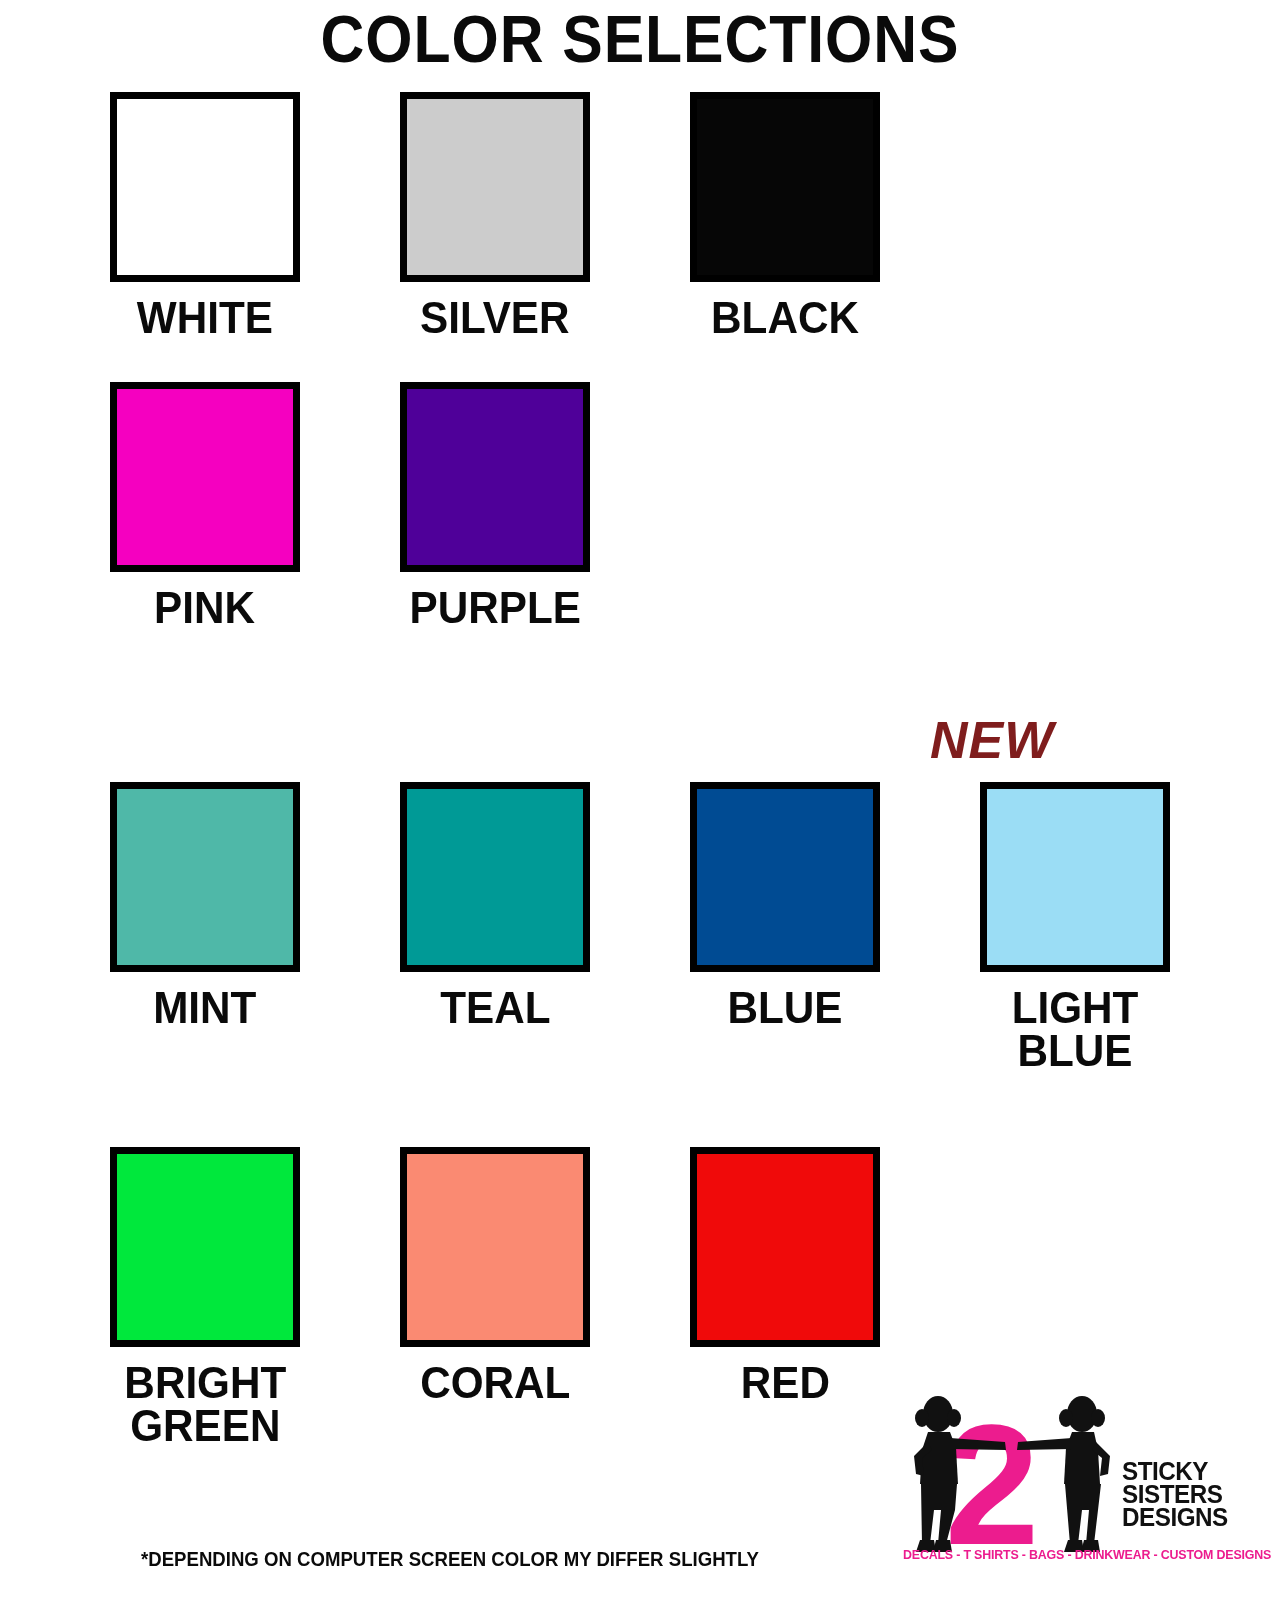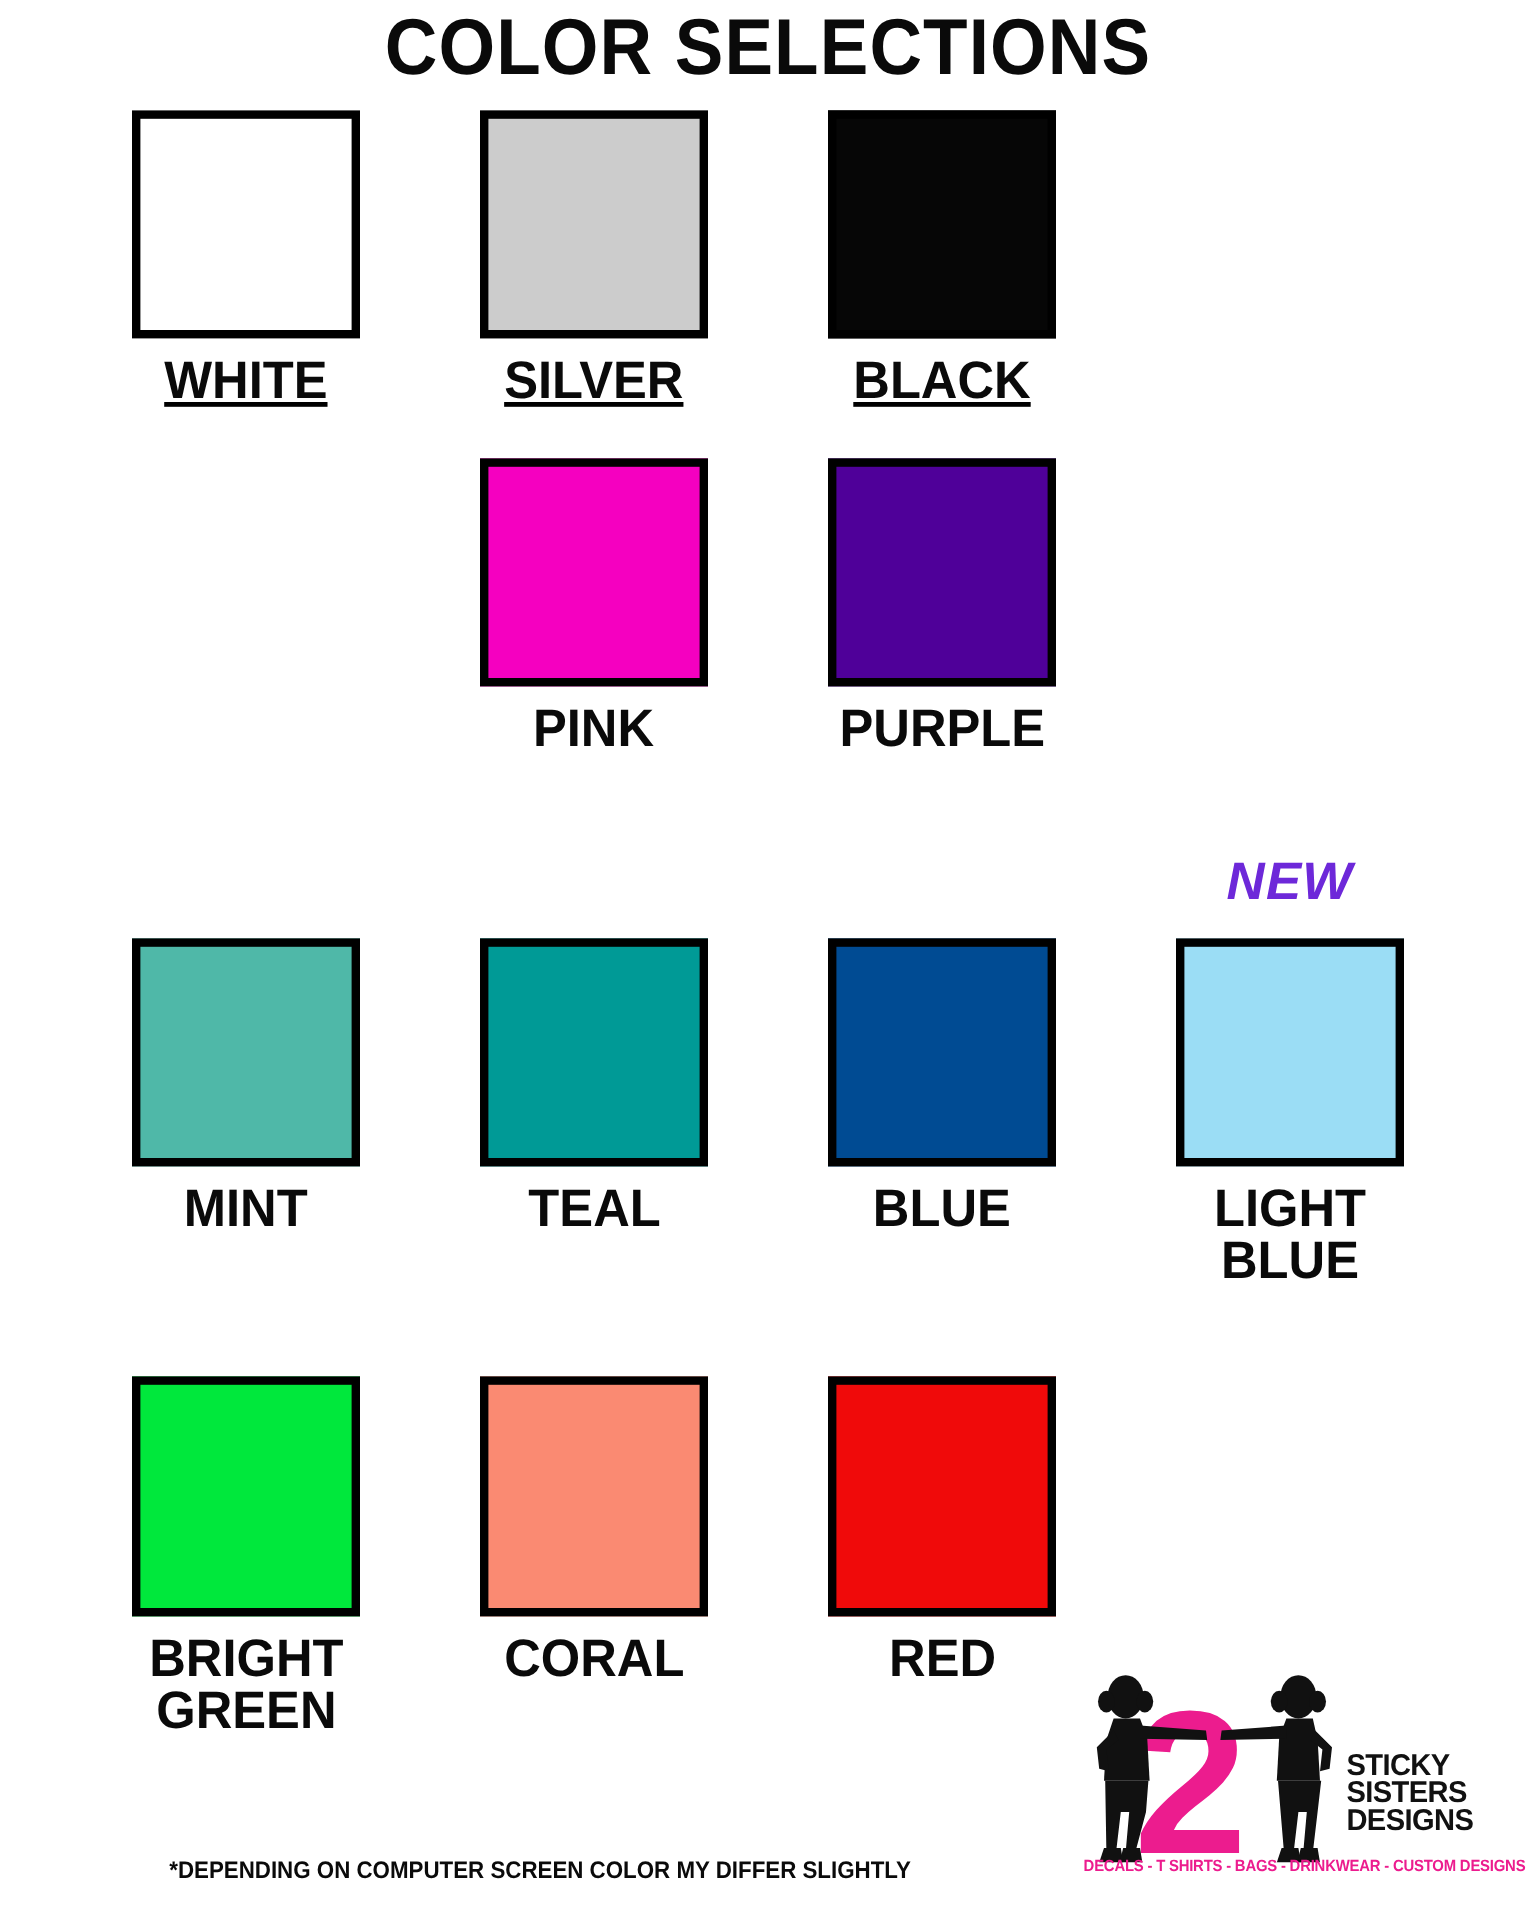--- a/index.html
+++ b/index.html
@@ -38,44 +38,43 @@
     top: 92px;
     left: 0;
     width: 1280px;
   }
   .swatch-row {
     display: flex;
     width: 1160px;
     margin: 0 auto;
     align-items: flex-start;
   }
-  .row-1 { height: 290px; text-decoration: underline; }
-  .row-2 { height: 400px; justify-content: center; }
+  .row-1 { height: 290px; }
+  .row-2 { height: 400px; }
   .row-3 { height: 365px; }
   .row-4 { height: 300px; justify-content: flex-end; }
 
   .swatch-cell {
     width: 290px;
     display: flex;
     flex-direction: column;
     align-items: center;
     position: relative;
   }
 
   .new-flag {
     position: absolute;
     top: -72px;
     left: 0;
     width: 290px;
-    text-align: center;
     font-family: "Liberation Sans", sans-serif;
     font-weight: bold;
     font-style: italic;
-    font-size: 44px;
-    color: #6d28d9;
+    font-size: 52px;
+    color: #7f1d1d;
     letter-spacing: 1px;
   }
 
   .swatch-box {
     width: 190px;
     height: 190px;
     border: 7px solid #000000;
     box-sizing: border-box;
     background: #ffffff;
   }

